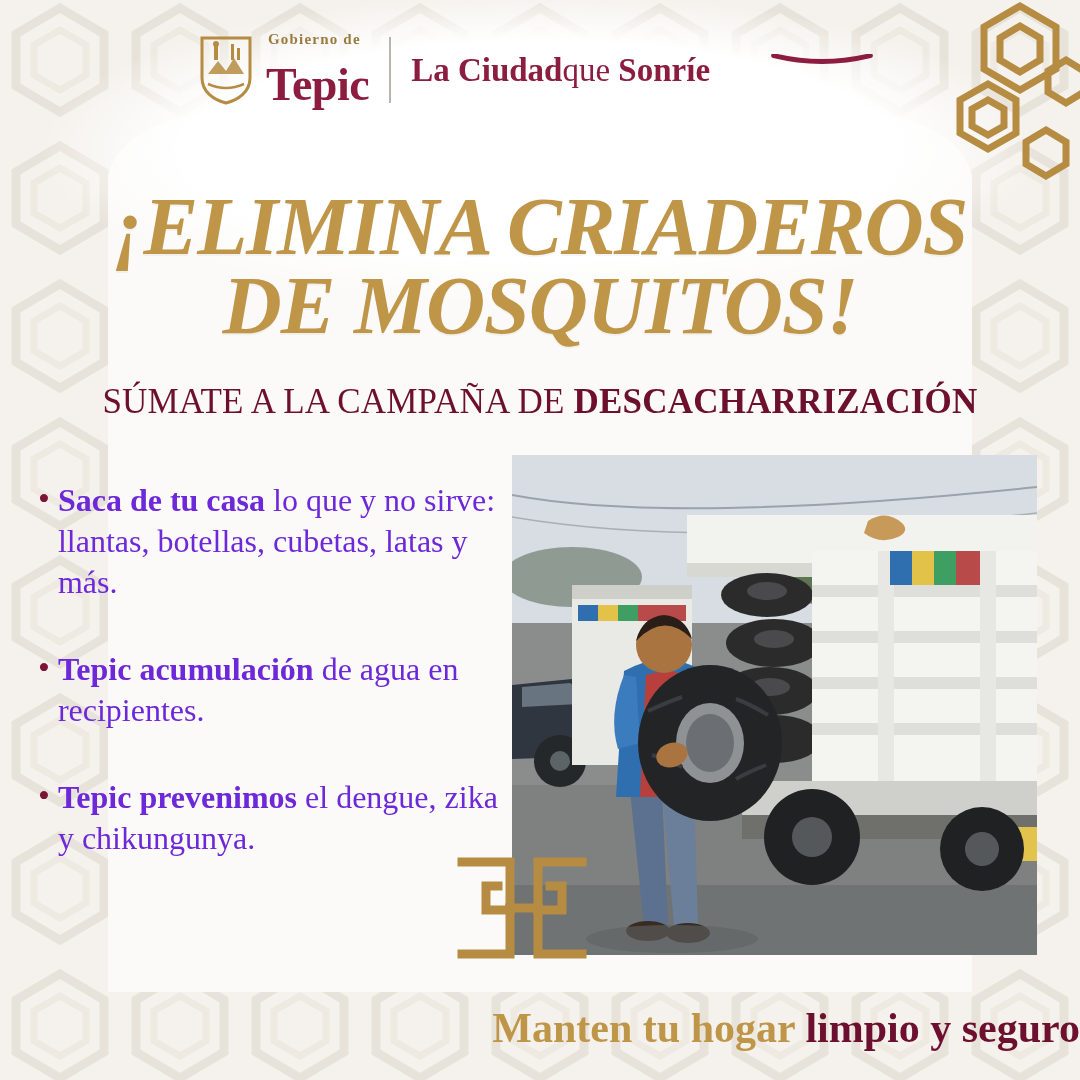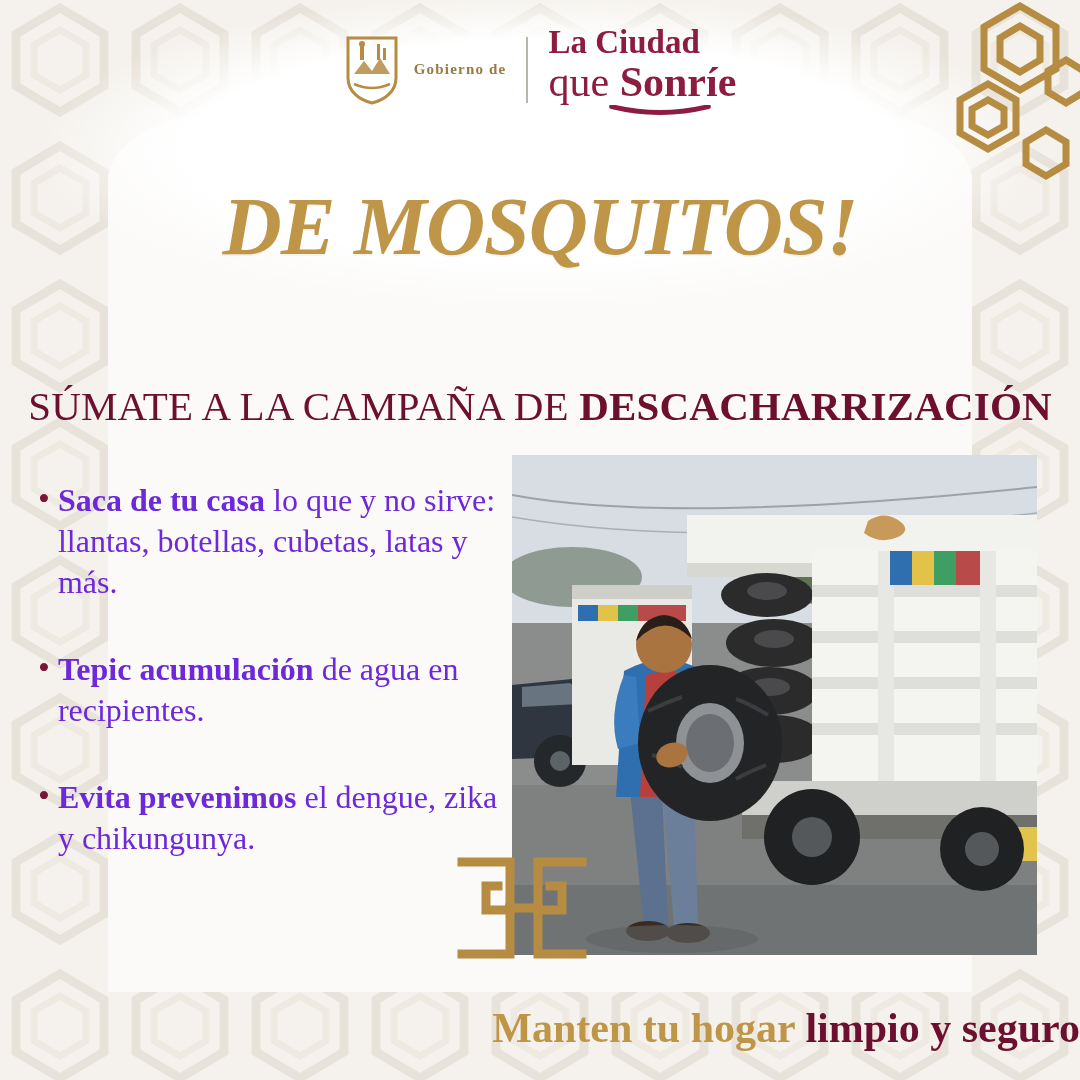--- a/index.html
+++ b/index.html
@@ -84,31 +84,30 @@
     letter-spacing: -0.5px;
   }
   .divider-v {
     width: 2px;
     height: 66px;
     background: #b9b4ac;
     margin: 0 20px;
   }
   .slogan {
     display: flex;
-    flex-direction: column;
     line-height: 1.05;
     font-family: "Liberation Serif", serif;
   }
   .slogan .l1 {
     font-size: 33px;
     color: #8c1d40;
     font-weight: 700;
   }
   .slogan .l2 {
-    font-size: 42px;
+    font-size: 33px;
     color: #8c1d40;
     font-weight: 700;
   }
   .slogan .l2 b { color: #8c1d40; }
   .slogan .l2 .light { font-weight: 400; }
   .smile {
     width: 120px; height: 10px;
     margin-top: 1px;
     margin-left: 52px;
   }
@@ -131,21 +130,21 @@
   }
   .headline .l2 { display: block; }
 
   .subhead {
     position: absolute;
     top: 382px;
     left: 0; right: 0;
     text-align: center;
     z-index: 5;
     font-family: "Liberation Serif", serif;
-    font-size: 41px;
+    font-size: 35px;
     color: #6d1030;
     letter-spacing: 0.2px;
   }
   .subhead b { font-weight: 700; color: #6d1030; }
 
   
   .bullets {
     position: absolute;
     left: 38px;
     top: 480px;
@@ -254,36 +253,38 @@
     <path d="M10 40 L20 27 L28 37 L36 24 L46 40 Z" fill="#b58c42" opacity="0.85"></path>
     <rect x="16" y="12" width="4" height="14" fill="#b58c42"></rect>
     <circle cx="18" cy="10" r="3" fill="#b58c42"></circle>
     <rect x="33" y="10" width="3" height="16" fill="#b58c42"></rect>
     <rect x="39" y="14" width="3" height="12" fill="#b58c42"></rect>
     <path d="M10 50 Q28 58 46 50" stroke="#b58c42" stroke-width="2.5" fill="none"></path>
   </svg>
 
   <div class="logo-text">
     <span class="gob">Gobierno de</span>
+    <span class="tepic">Tepic</span>
   </div>
 
   <div class="divider-v"></div>
 
   <div class="slogan">
     <span class="l1">La Ciudad</span>
     <span class="l2">
       <span class="light">que </span><b>Sonríe</b>
     </span>
     <svg class="smile" viewBox="0 0 120 12">
       <path d="M2 2 Q60 16 118 2" stroke="#8c1d40" stroke-width="6" fill="none" stroke-linecap="round"></path>
     </svg>
   </div>
 </div>
 
 <div class="headline">
+  <span>¡ELIMINA CRIADEROS</span>
   <span class="l2">DE MOSQUITOS!</span>
 </div>
 
 <div class="subhead">
   <span>SÚMATE A LA CAMPAÑA DE </span><b>DESCACHARRIZACIÓN</b>
 </div>
 
 <div class="bullets">
 
   <div class="bullet">
@@ -296,21 +297,21 @@
   <div class="bullet">
     <span class="dot">•</span>
     <span class="btext">
       <b>Tepic acumulación</b><span> de agua en recipientes.</span>
     </span>
   </div>
 
   <div class="bullet">
     <span class="dot">•</span>
     <span class="btext">
-      <b>Evita prevenimos</b><span> el dengue, zika y chikungunya.</span>
+      <b>Tepic prevenimos</b><span> el dengue, zika y chikungunya.</span>
     </span>
   </div>
 </div>
 
 <svg class="greca" width="140" height="120" viewBox="0 0 140 120">
   <g fill="none" stroke="#b58c42" stroke-width="9" stroke-linecap="square">
     <path d="M10 14 H58 V62 H34 V38 H46"></path>
     <path d="M130 14 H86 V62 H110 V38 H98"></path>
     <path d="M10 106 H58 V60"></path>
     <path d="M130 106 H86 V60"></path>

